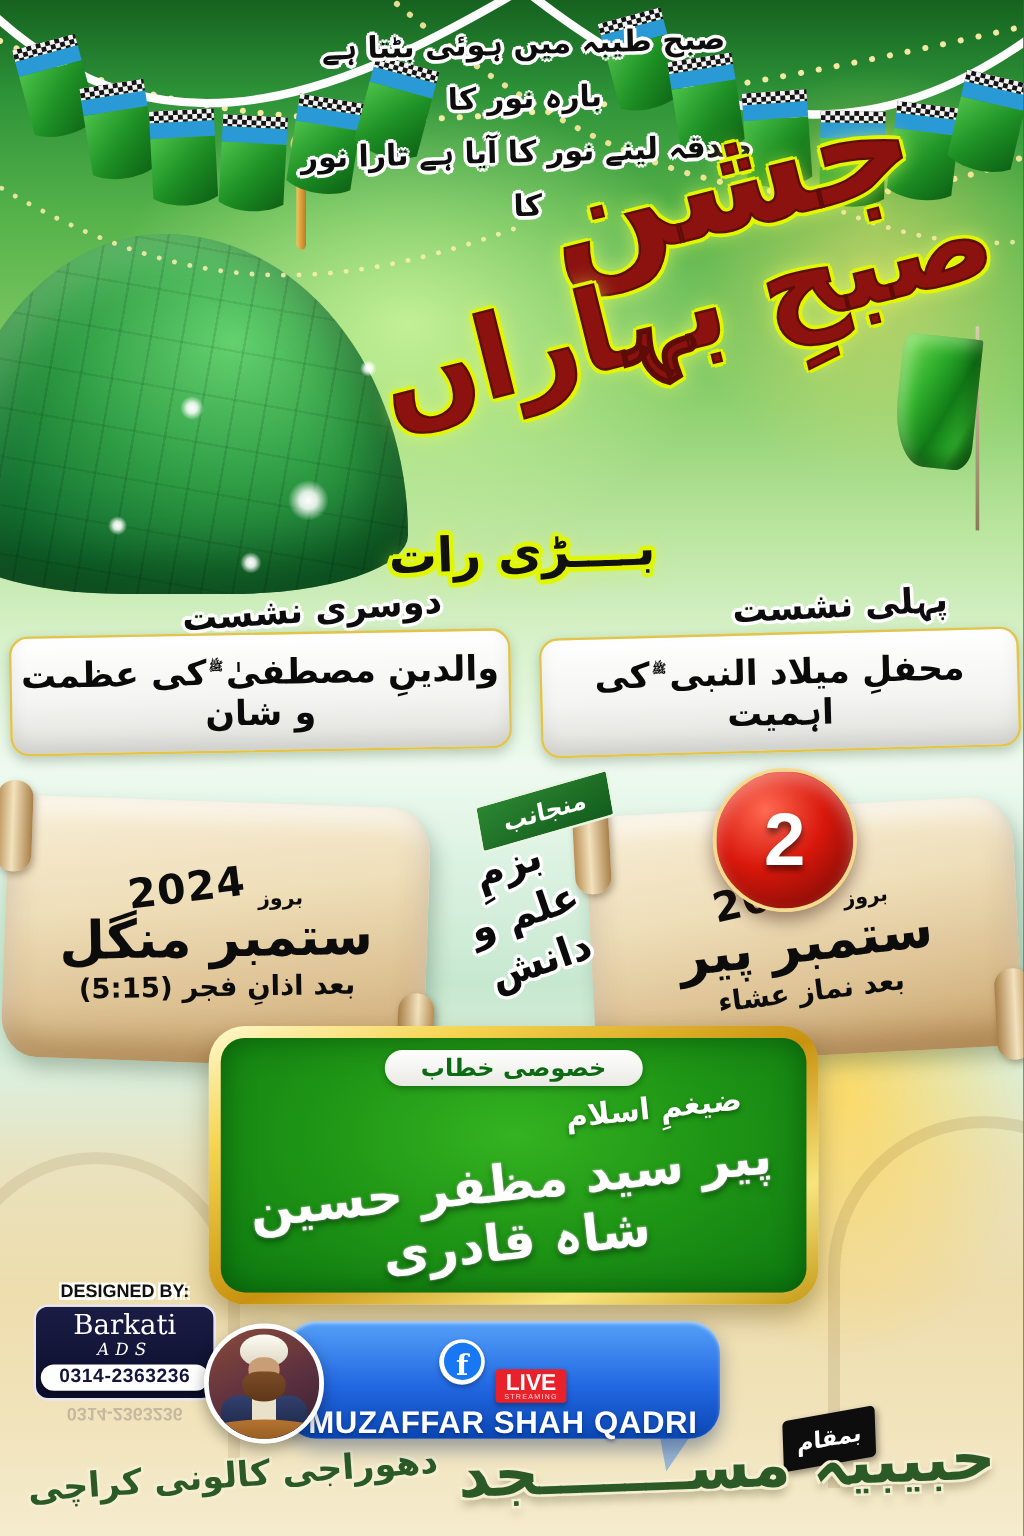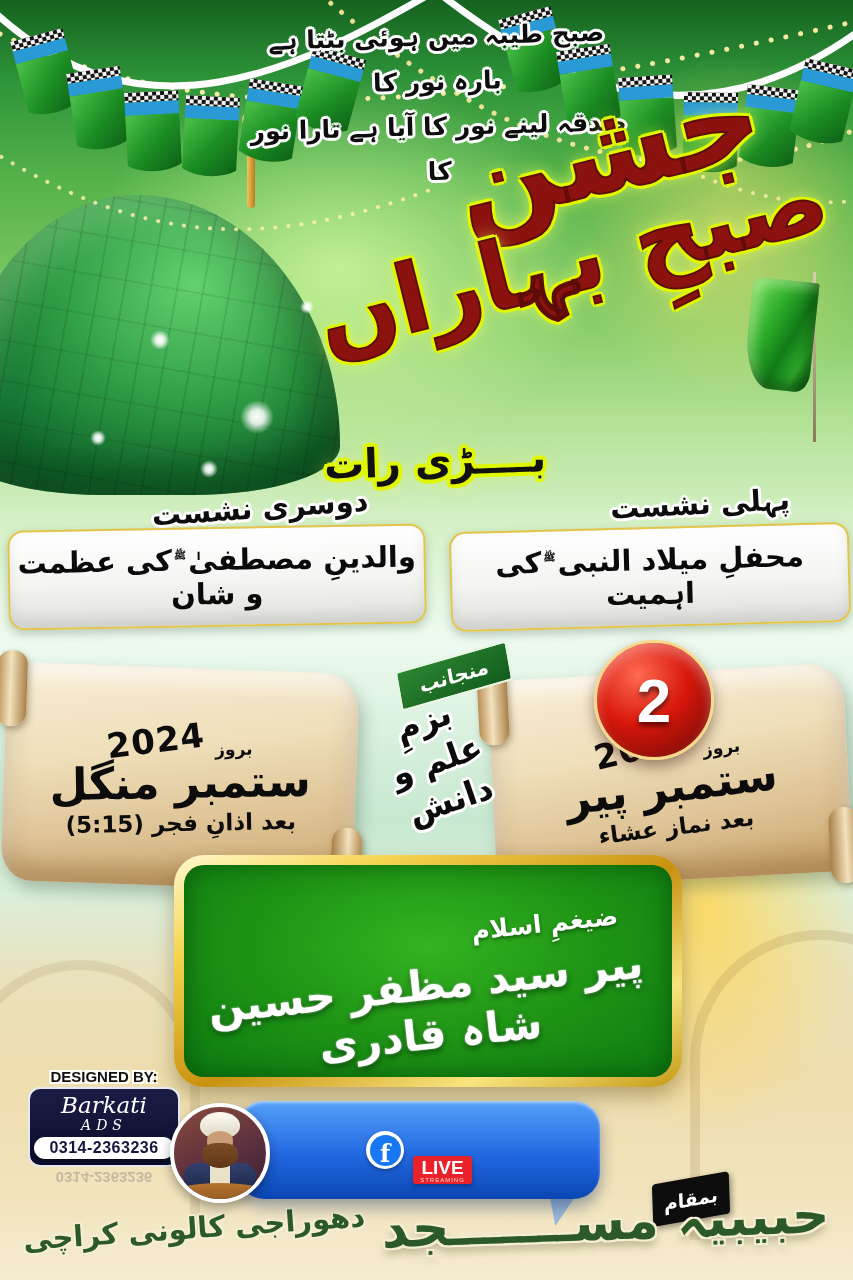--- a/index.html
+++ b/index.html
@@ -122,21 +122,21 @@
     transform:rotate(-6deg);text-shadow:0 2px 4px rgba(0,40,0,.55);}
   .panel-name{position:absolute;left:0;right:0;top:96px;text-align:center;color:#fff;
     font-size:42px;font-weight:bold;transform:rotate(-6deg);
     text-shadow:0 3px 6px rgba(0,45,0,.65),0 0 2px #fff;}
 
   
   .designer{left:28px;top:1068px;width:152px;text-align:center;font-family:"Liberation Sans",sans-serif;}
   .dz-label{font-size:15px;font-weight:bold;color:#111;
     text-shadow:-2px -2px 0 #fff,2px -2px 0 #fff,-2px 2px 0 #fff,2px 2px 0 #fff;}
   .dz-box{margin-top:2px;background:linear-gradient(#1a1c45,#0c0e2c);border:2px solid #e8e8f2;border-radius:12px;padding:4px 4px 6px;}
-  .dz-name{color:#fff;font-family:"DejaVu Serif",serif;font-style:italic;font-size:23px;line-height:1.05;}
+  .dz-name{color:#fff;font-family:"DejaVu Serif",serif;font-size:23px;line-height:1.05;}
   .dz-sub{color:#fff;font-family:"DejaVu Serif",serif;font-style:italic;font-size:14px;letter-spacing:5px;}
   .dz-phone{margin-top:4px;background:#fff;border-radius:999px;padding:2px 6px;
     color:#14163c;font-size:16px;font-weight:bold;letter-spacing:.5px;box-shadow:0 2px 4px rgba(0,0,0,.35);}
   .dz-refl{margin-top:2px;transform:scaleY(-1);opacity:.2;color:#14163c;font-size:15px;font-weight:bold;}
 
   
   .photo{left:170px;top:1103px;width:92px;height:92px;border-radius:50%;border:4px solid #fff;
     box-shadow:0 5px 12px rgba(0,0,0,.35);overflow:hidden;z-index:6;
     background:linear-gradient(155deg,#8a4a3a 0%,#5c3040 55%,#33202c 100%);}
   .photo div{position:absolute;}
@@ -293,20 +293,21 @@
 
   <div class="abs org-tag urdu">منجانب</div>
   <div class="abs org-name urdu o-white">
     <div>بزمِ</div>
     <div>علم و</div>
     <div>دانش</div>
   </div>
 
   <div class="abs panel-gold">
     <div class="panel-green">
+      <div class="panel-badge urdu">خصوصی خطاب</div>
       <div class="panel-honor urdu">ضیغمِ اسلام</div>
       <div class="panel-name urdu">پیر سید مظفر حسین شاہ قادری</div>
     </div>
   </div>
 
   <div class="abs designer">
     <div class="dz-label">DESIGNED BY:</div>
     <div class="dz-box">
       <div class="dz-name">Barkati</div>
       <div class="dz-sub">ADS</div>
@@ -327,20 +328,21 @@
   <div class="abs livebar">
     <div class="lb-row">
       <div class="fb-icon">
         <div class="fb-inner">f</div>
       </div>
       <div class="live-badge">
         <div class="live-word">LIVE</div>
         <div class="live-sub">STREAMING</div>
       </div>
     </div>
+    <div class="lb-name">MUZAFFAR SHAH QADRI</div>
   </div>
   <div class="abs pointer"></div>
 
   <div class="abs venue-tag urdu">بمقام</div>
   <div class="abs venue-line">
     <span class="venue-masjid urdu">حبیبیہ مســـــــجد</span>
     <span class="venue-addr urdu">دھوراجی کالونی کراچی</span>
   </div>
 
 </div>

